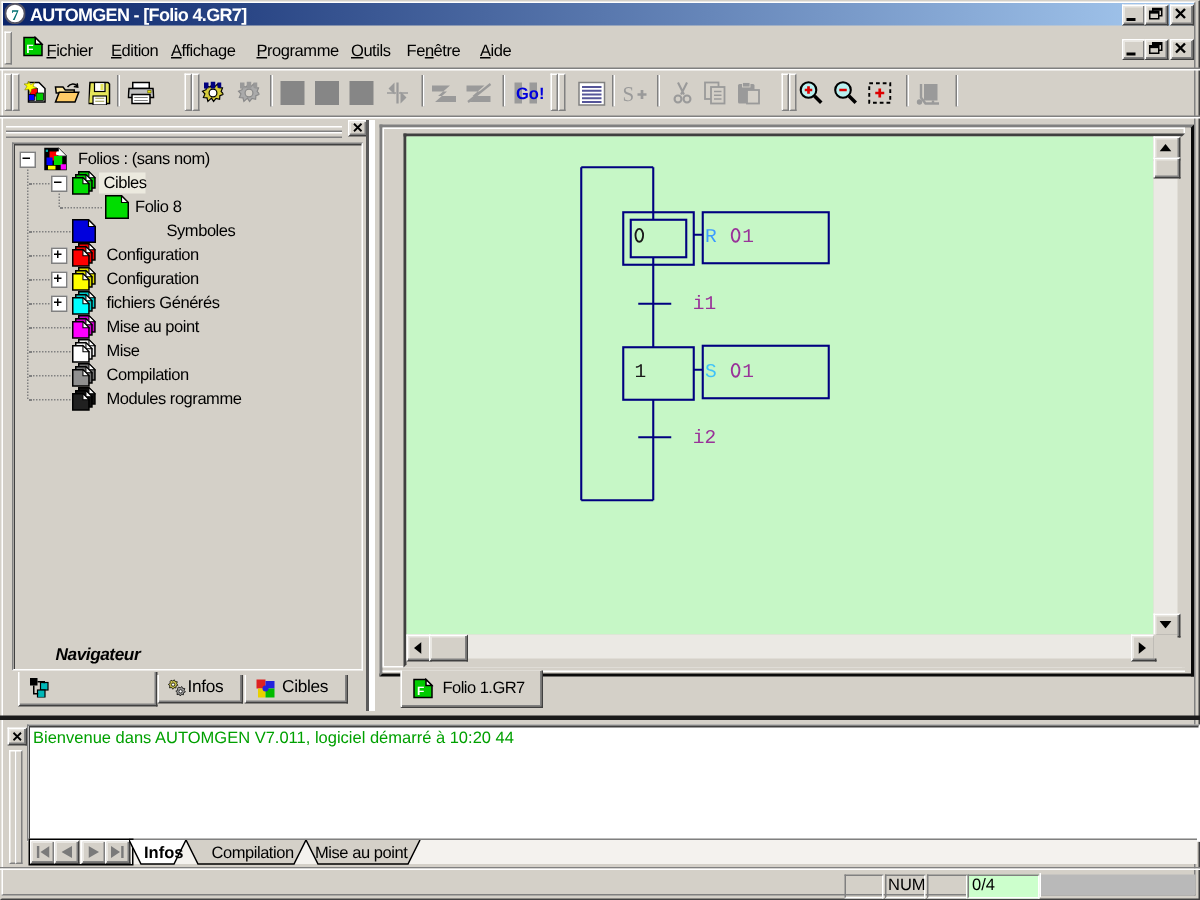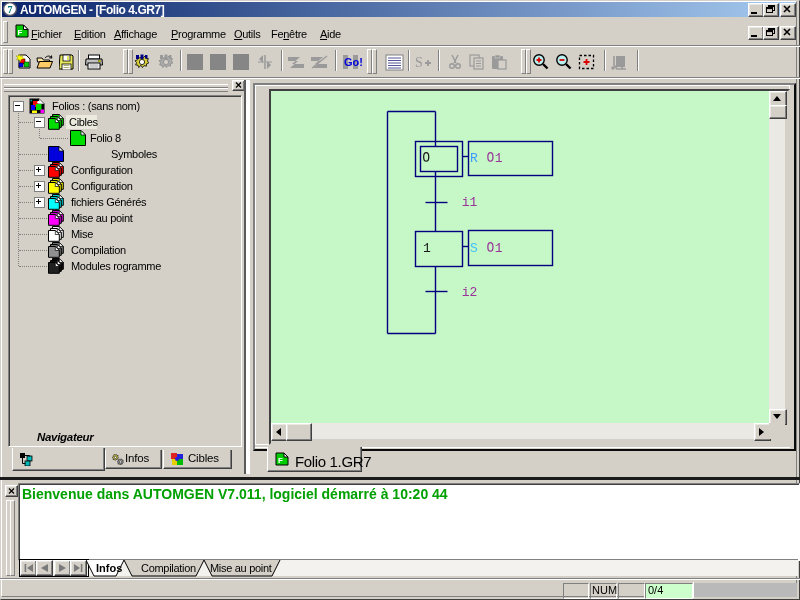--- a/index.html
+++ b/index.html
@@ -463,36 +463,36 @@
     </div>
   <div class="abs" style="left:769px;top:423px;width:16px;height:16px;background:#d4d0c8;"></div>
 
   <div class="abs" style="left:255px;top:447px;width:535px;height:1px;background:#ffffff;"></div>
   <div class="abs" style="left:267px;top:447px;width:93px;height:24px;background:#d4d0c8;border-left:1px solid #ffffff;border-right:1px solid #404040;border-bottom:1px solid #404040;box-shadow:inset -1px 0 0 #808080, inset 0 -1px 0 #808080;"></div>
   <div class="abs" style="left:275px;top:452px;"><svg width="14" height="14">
     <path d="M1,1 L9,1 L13,5 L13,13 L1,13 Z" fill="#00cc00" stroke="#000" stroke-width="1"></path>
     <path d="M9,1 L9,5 L13,5 Z" fill="#ffffff" stroke="#000" stroke-width="1"></path>
     <text x="3" y="11" font-size="8" font-weight="bold" fill="#ffffff" font-family="Liberation Sans">F</text>
       </svg></div>
-  <div class="abs txt" style="left:295px;top:453px;font-size:15px;letter-spacing:-0.35px;">Folio 1.GR7</div>
+  <div class="abs txt" style="left:295px;top:453px;font-size:11px;letter-spacing:-0.35px;">Folio 1.GR7</div>
 </div>
 
 <div id="bottom">
 
   <div class="abs" style="left:0;top:477px;width:800px;height:2.5px;background:#1a1a1a;"></div>
 
   <div class="abs raised" style="left:5px;top:485px;width:11px;height:10px;">
     <svg class="abs" style="left:2px;top:2px;" width="7" height="6">
         <path d="M1,0.5 L6,5.5 M6,0.5 L1,5.5" stroke="#000" stroke-width="1.2"></path>
       </svg>
     </div>
   <div class="abs vgrip" style="left:6px;top:500px;height:74px;"></div>
   <div class="abs vgrip" style="left:10px;top:500px;height:74px;"></div>
   <div class="abs" style="left:18px;top:483px;width:780px;height:76px;background:#ffffff;border:1px solid;border-color:#808080 #ffffff #ffffff #808080;box-shadow:inset 1px 1px 0 #404040;"></div>
-  <div class="abs txt" style="left:22px;top:486px;font-size:14px;color:#00a000;font-weight:bold;">Bienvenue dans AUTOMGEN V7.011, logiciel démarré à 10:20 44</div>
+  <div class="abs txt" style="left:22px;top:486px;font-size:11px;color:#00a000;">Bienvenue dans AUTOMGEN V7.011, logiciel démarré à 10:20 44</div>
 
   <div class="abs" style="left:19px;top:559px;width:779px;height:17px;background:#f4f2ee;"></div>
   <div class="abs" style="left:86px;top:559px;width:712px;height:1px;background:#808080;"></div>
   <div class="abs" style="left:19px;top:559px;width:68px;height:16px;border:1px solid #000;"></div>
   <div class="abs raised" style="left:20px;top:560px;width:15px;height:14px;">
       <svg class="abs" style="left:3px;top:3px;" width="9" height="8">
         <path d="M1.4,0 V8" stroke="#7a7a7a" stroke-width="1.6"></path>
         <path d="M3,4 L9,0 V8 Z" fill="#7a7a7a"></path>
       </svg>
     </div>

